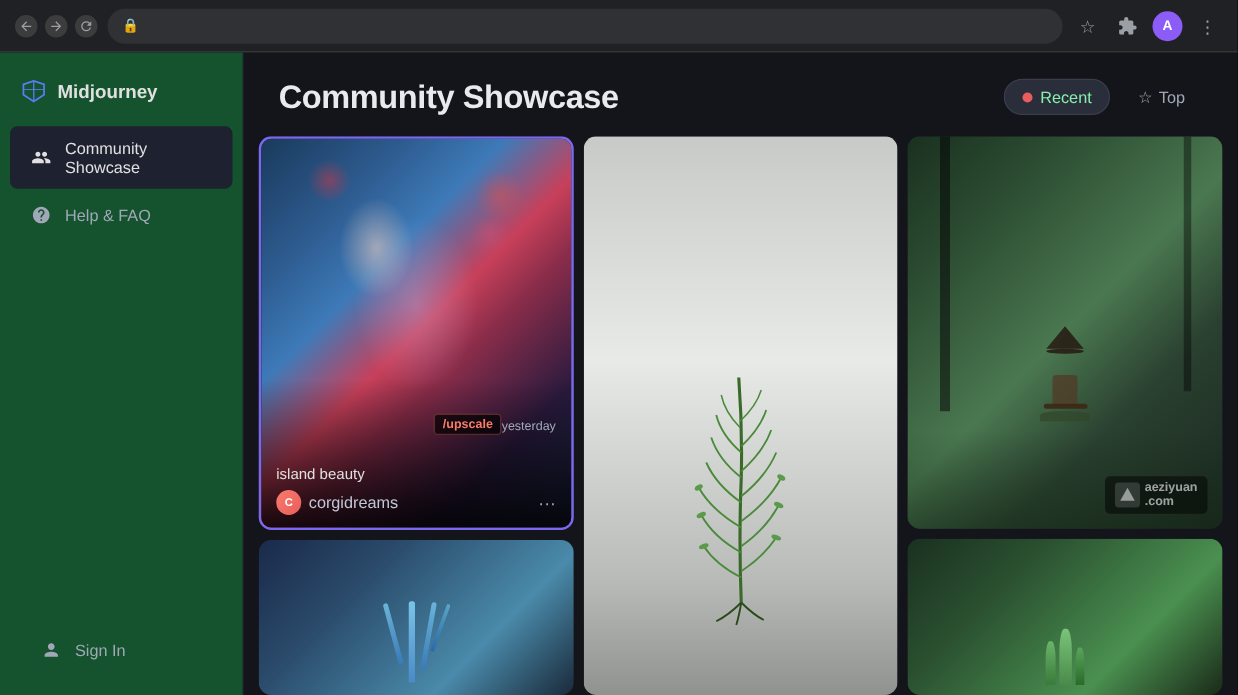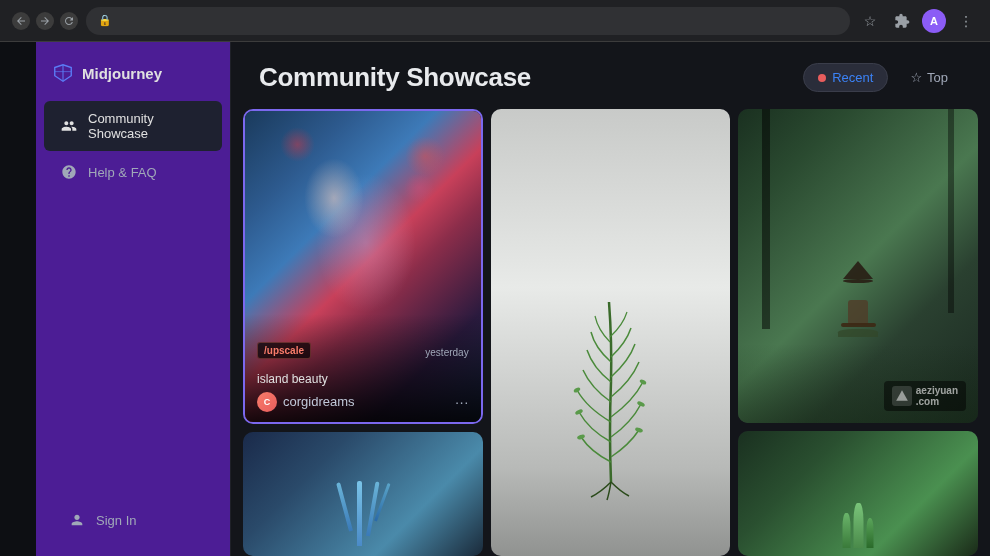--- a/index.html
+++ b/index.html
@@ -86,27 +86,26 @@
     
     .app {
       display: flex;
       flex: 1;
       overflow: hidden;
     }
 
     
     .sidebar {
       width: 195px;
-      background: #4c1d95;
+      background: #14532d;
       display: flex;
       flex-direction: column;
       padding: 16px 0;
       flex-shrink: 0;
       border-right: 1px solid #1f2128;
-      margin-left: 36px;
     }
     .sidebar-logo {
       display: flex;
       align-items: center;
       gap: 8px;
       padding: 4px 16px 16px;
       font-size: 15px;
       font-weight: 600;
       color: #e0e0e0;
     }
@@ -177,21 +176,21 @@
     }
     .btn-recent {
       display: flex;
       align-items: center;
       gap: 6px;
       padding: 6px 14px;
       background: #2a2d3a;
       border: 1px solid #3a3d4a;
       border-radius: 20px;
       font-size: 13px;
-      color: #3b82f6;
+      color: #86efac;
       cursor: pointer;
     }
     .btn-recent .dot {
       width: 8px;
       height: 8px;
       border-radius: 50%;
       background: #e85d5d;
     }
     .btn-top {
       display: flex;
@@ -492,21 +491,21 @@
         <div class="img-card card-selected" style="flex: 2.5;">
           <div class="img-card-inner card-underwater">
             <div class="underwater-glow"></div>
 
             <div style="position:absolute;top:15%;left:25%;width:60px;height:80px;background:radial-gradient(ellipse,rgba(230,200,190,0.6) 0%,transparent 70%);border-radius:50%;"></div>
             <div style="position:absolute;top:8%;right:15%;width:40px;height:40px;background:radial-gradient(circle,rgba(220,80,80,0.5) 0%,transparent 70%);border-radius:50%;"></div>
             <div style="position:absolute;top:20%;right:20%;width:30px;height:30px;background:radial-gradient(circle,rgba(200,80,120,0.5) 0%,transparent 70%);border-radius:50%;"></div>
             <div style="position:absolute;top:5%;left:15%;width:35px;height:35px;background:radial-gradient(circle,rgba(180,60,80,0.6) 0%,transparent 70%);border-radius:50%;"></div>
           </div>
           <div class="card-overlay">
-            <div style="display:flex;justify-content:space-between;align-items:center;margin-bottom:9px;">
+            <div style="display:flex;justify-content:flex-end;align-items:center;margin-bottom:20px;">
               <span class="card-tag">/upscale</span>
               <span class="card-timestamp">yesterday</span>
             </div>
             <div class="card-title">island beauty</div>
             <div class="card-user">
               <div class="card-avatar">C</div>
               <span class="card-username">corgidreams</span>
               <span class="card-menu">···</span>
             </div>
           </div>

